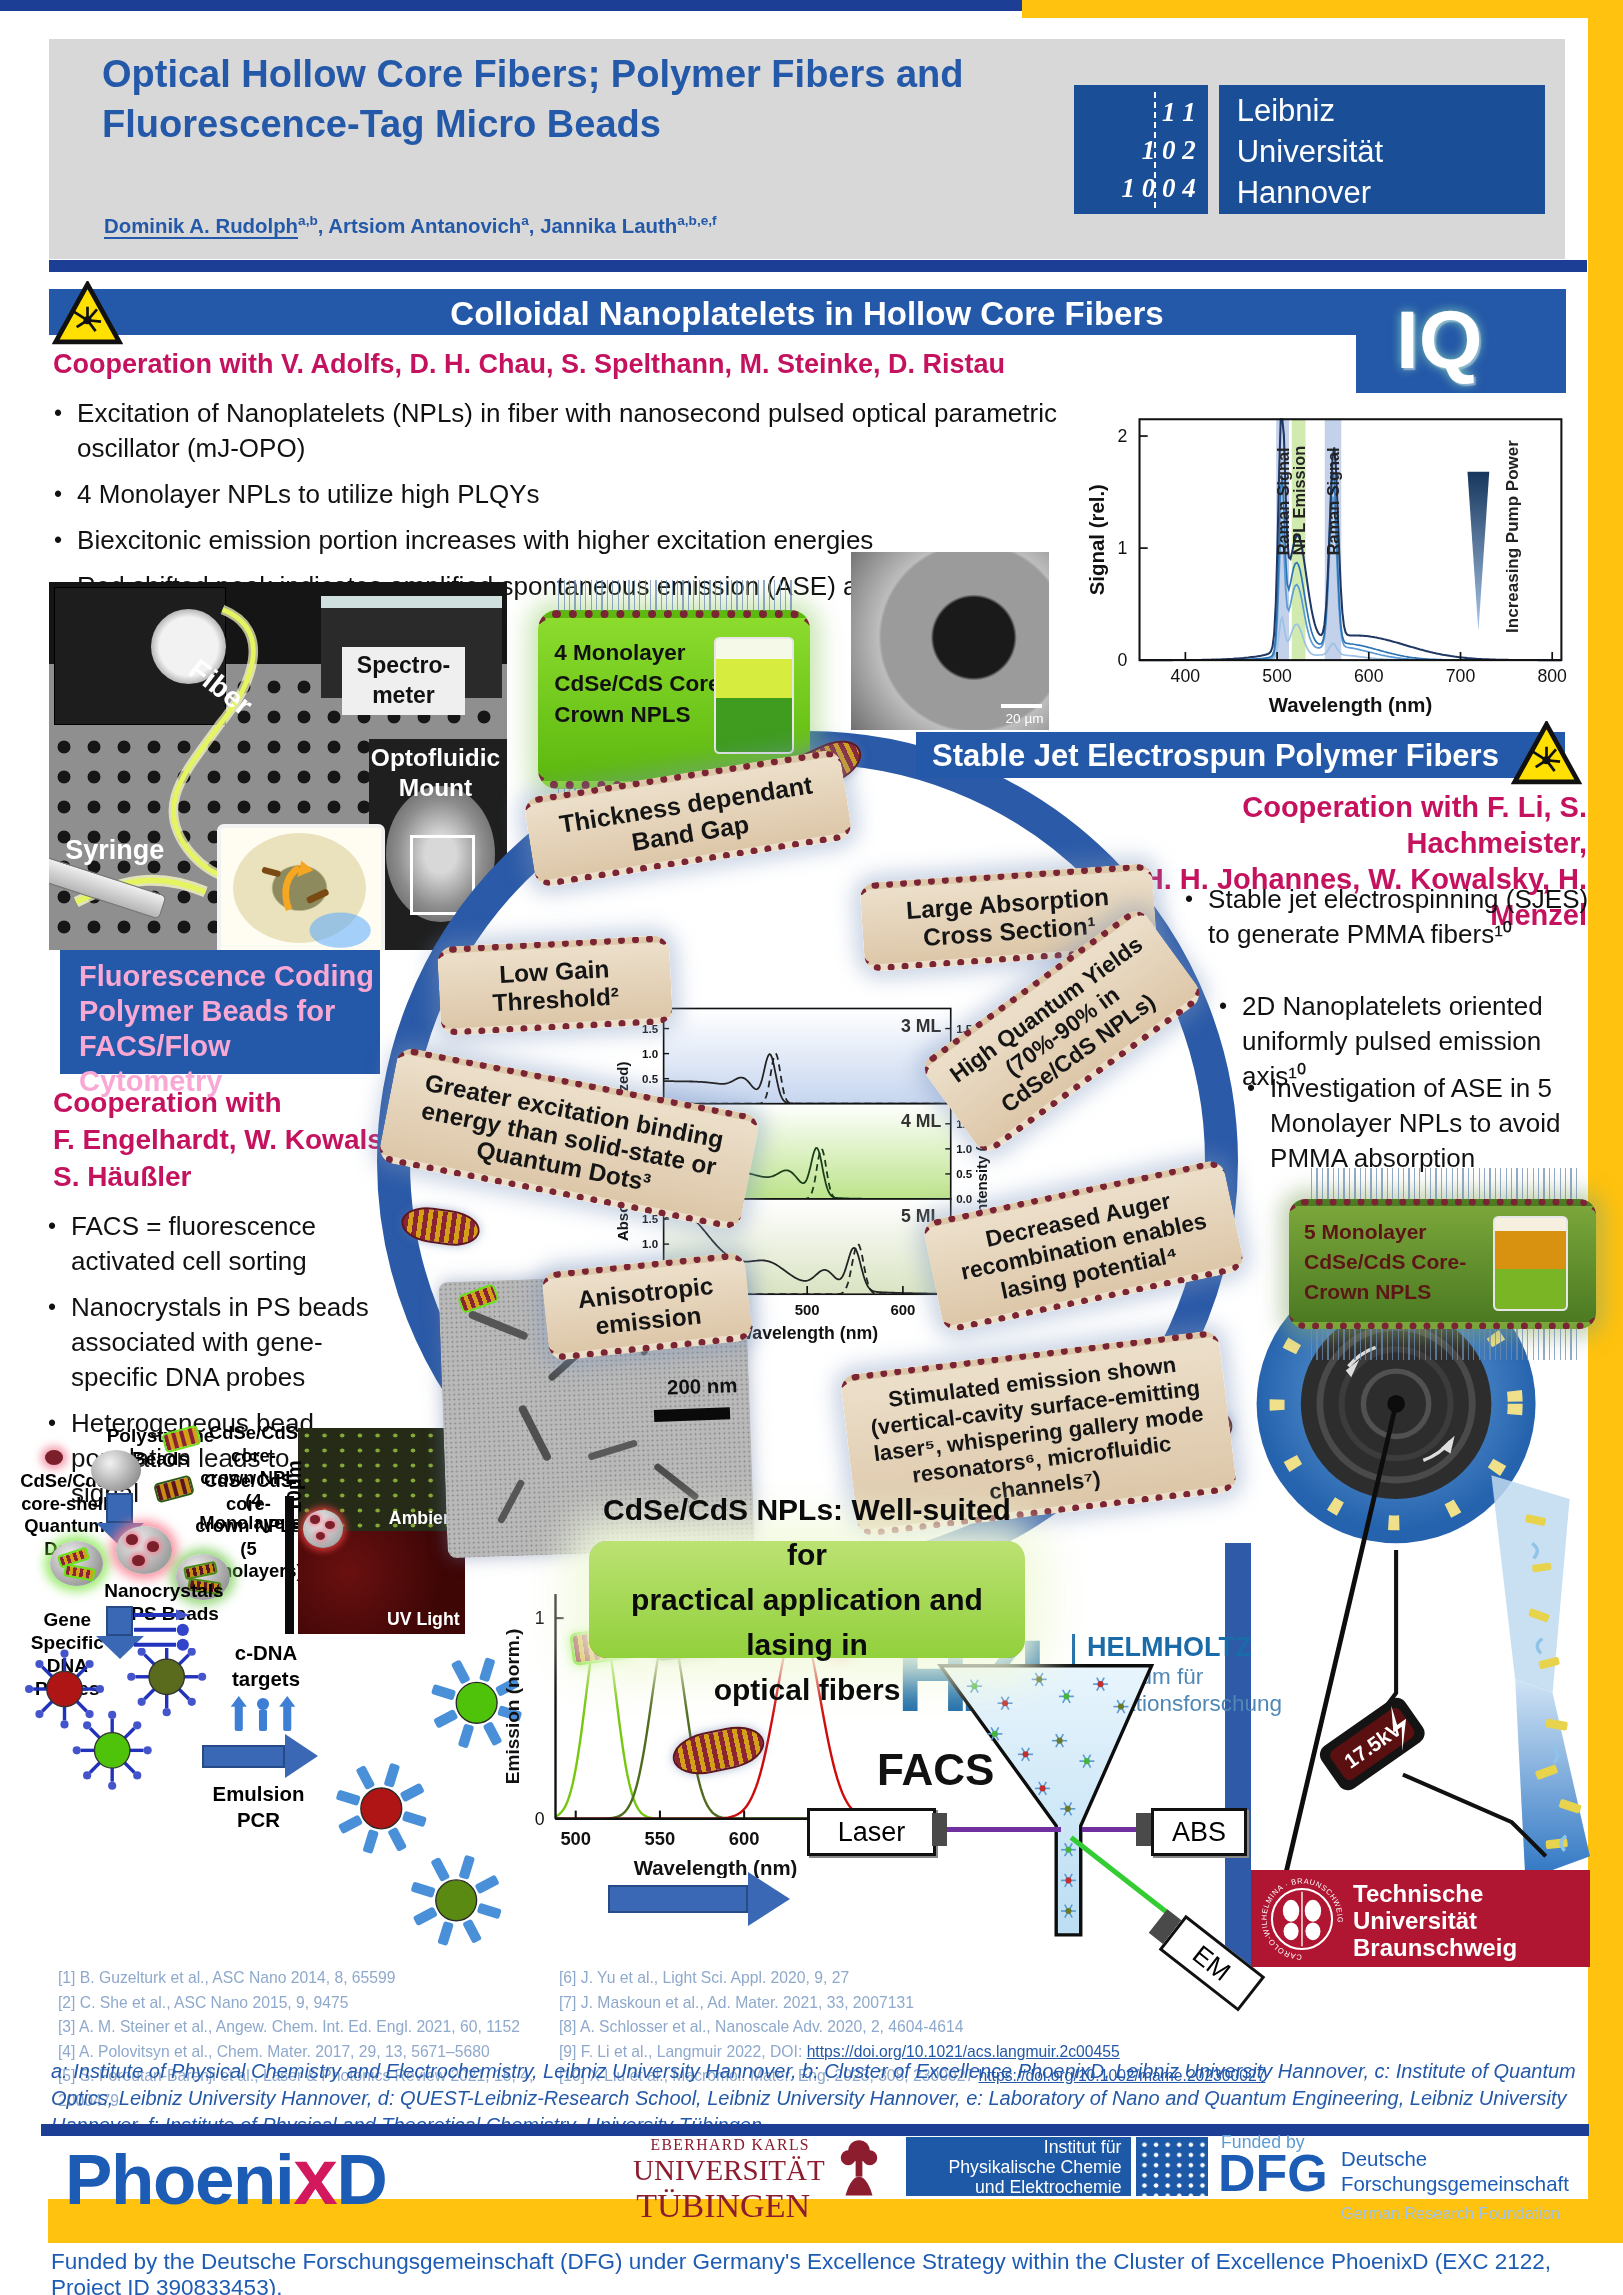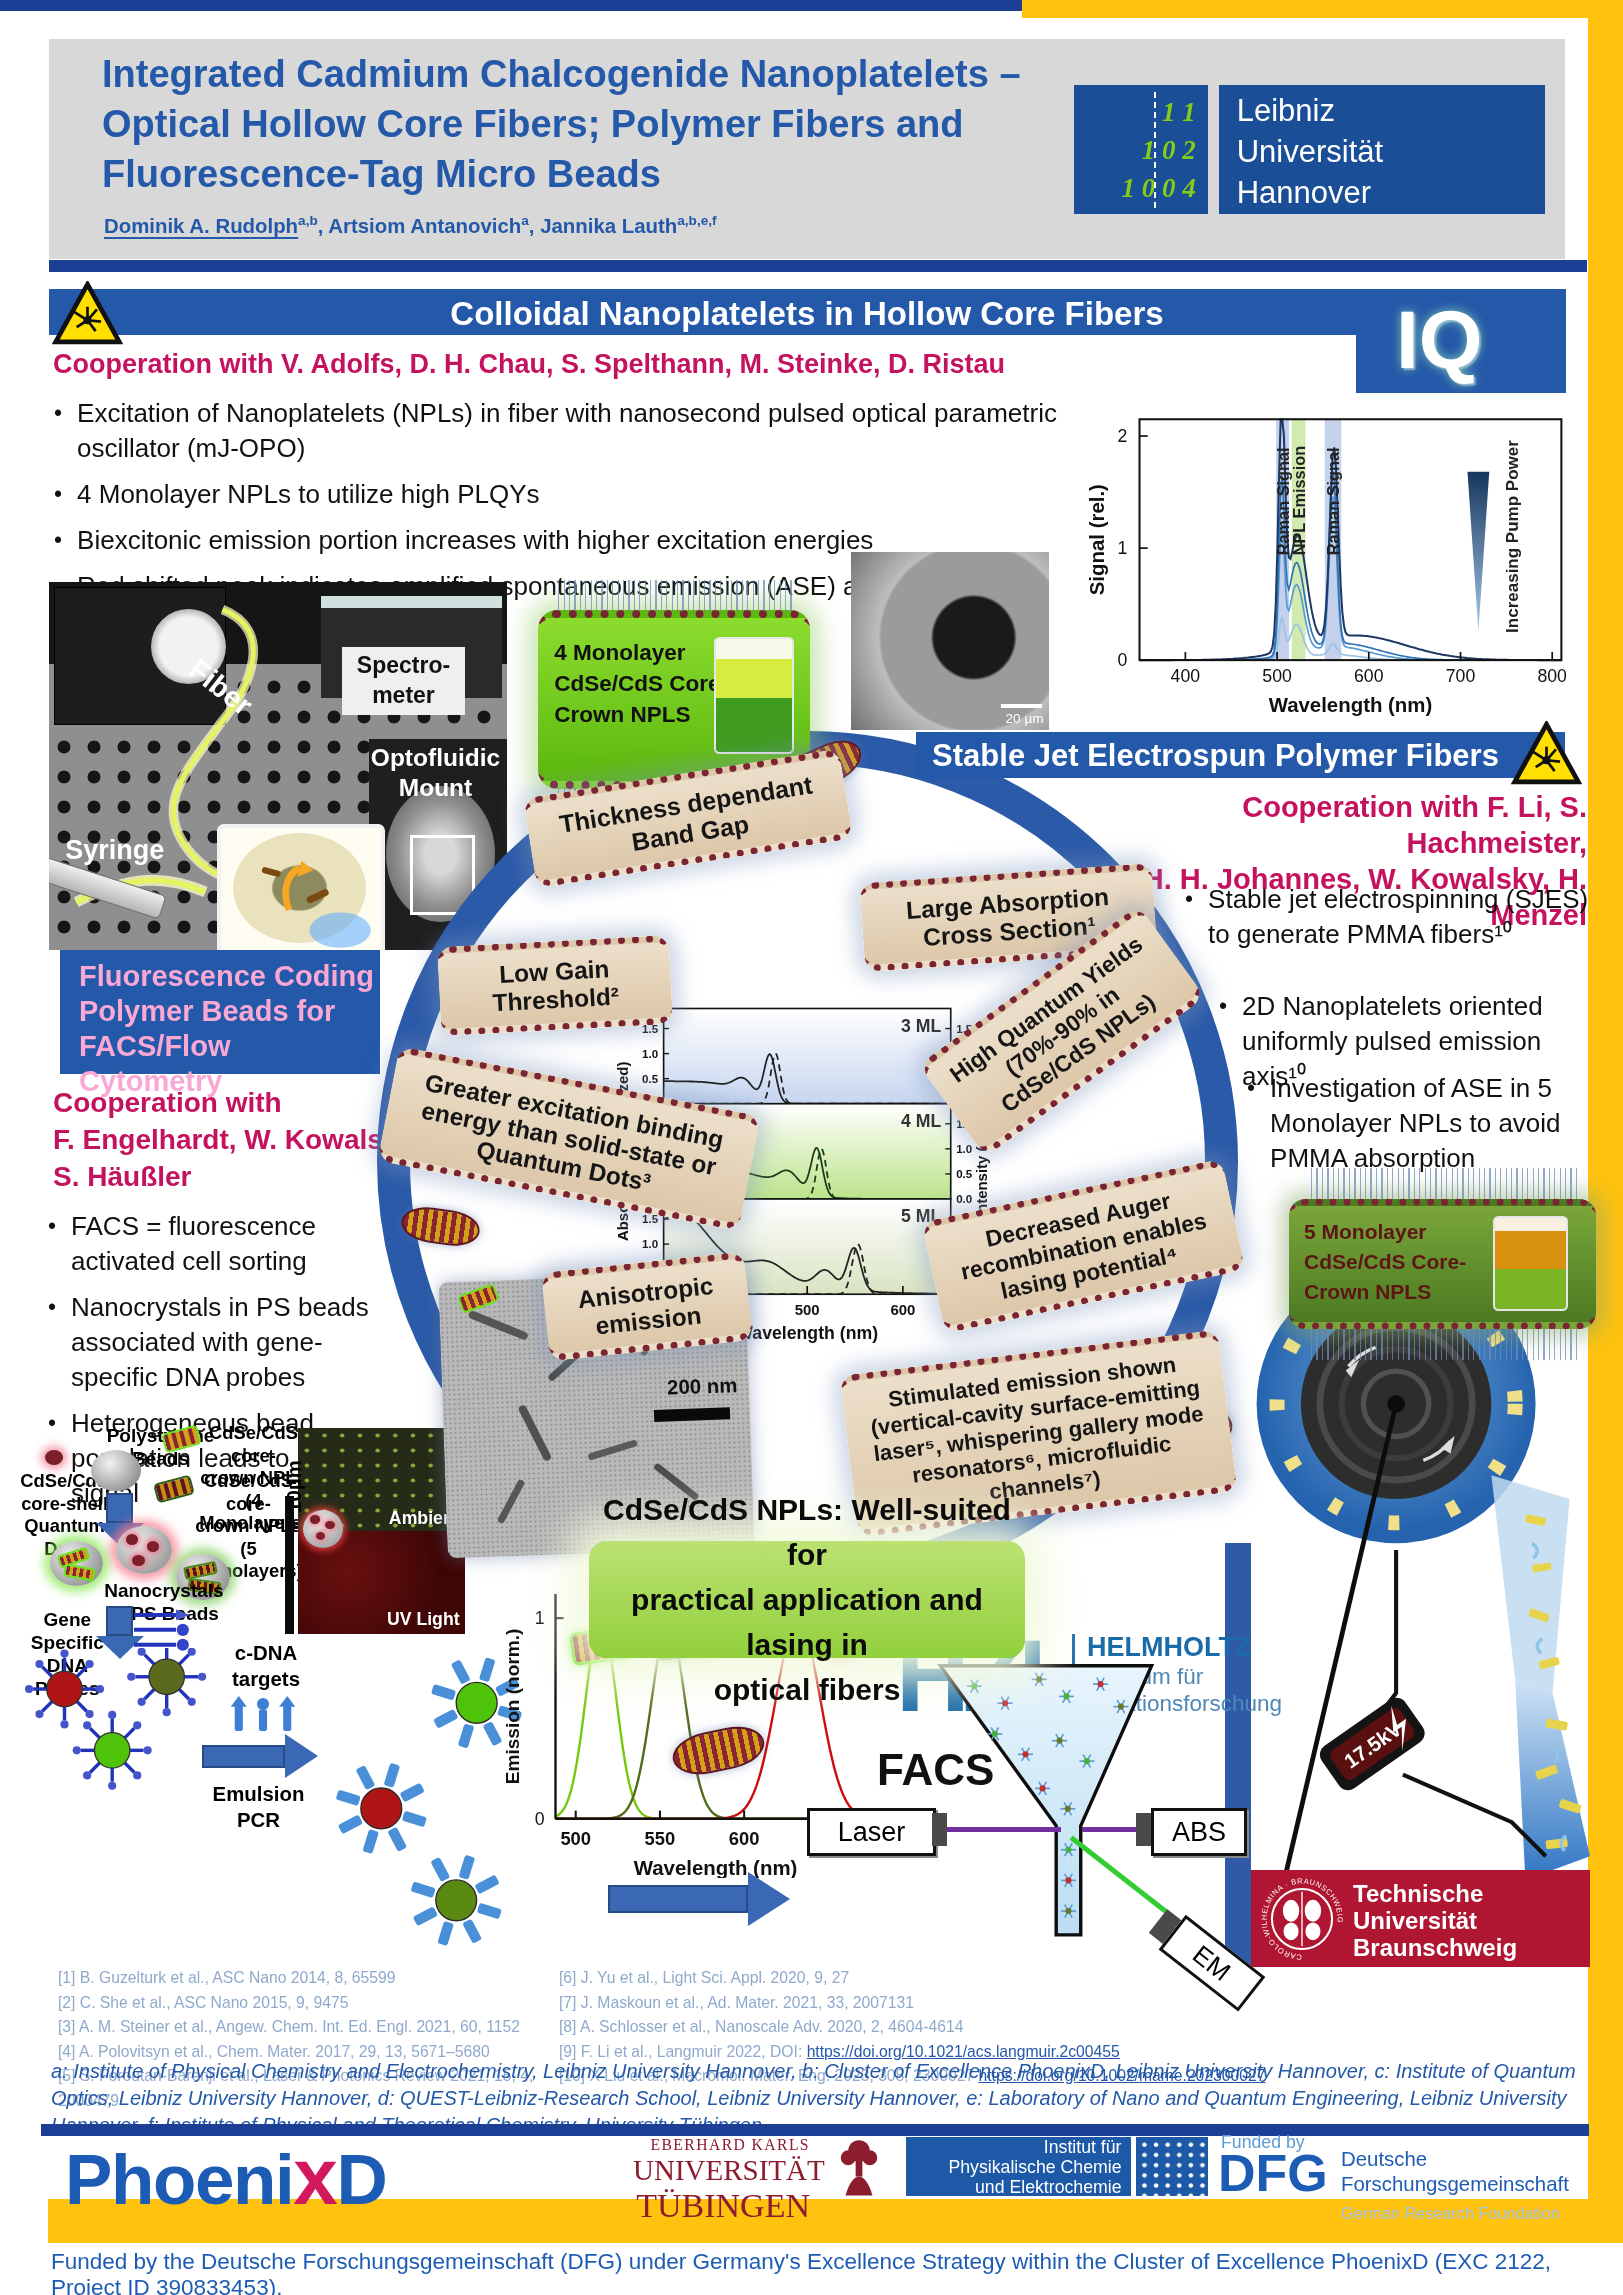--- a/index.html
+++ b/index.html
@@ -34,29 +34,28 @@
 </head>
 <body>
 
 <div class="abs navy z1" style="left:0;top:0;width:1022px;height:11px"></div>
 <div class="abs gold z1" style="left:1022px;top:0;width:602px;height:17.7px"></div>
 <div class="abs gold z1" style="left:1588px;top:0;width:35px;height:2242px"></div>
 <div class="abs gold z1" style="left:48px;top:2199px;width:1576px;height:44px"></div>
 
 <div class="abs z2" style="left:49px;top:39px;width:1516px;height:220px;background:#D8D8D8"></div>
 <div class="abs z3" style="left:102px;top:49px;width:954px;color:#2458A8;font-weight:700;font-size:38px;line-height:50px">
-  <div>Integrated Cadmium Chalcogenide Nanoplatelets –</div>
   <div>Optical Hollow Core Fibers; Polymer Fibers and</div>
   <div>Fluorescence-Tag Micro Beads</div>
 </div>
 <div class="abs z3" style="left:104px;top:213px;font-size:20.4px;color:#2458A8;font-weight:600">
   <span style="border-bottom:2px solid #2458A8">Dominik A. Rudolph</span><sup style="font-size:13.6px">a,b</sup><span>, Artsiom Antanovich</span><sup style="font-size:13.6px">a</sup><span>, Jannika Lauth</span><sup style="font-size:13.6px">a,b,e,f</sup>
 </div>
 
-<div class="abs z3" style="left:1074px;top:85px;width:134px;height:129px;background:#1A4E96;color:#84cc16;font-family:'Liberation Serif',serif;font-style:italic;font-weight:700;font-size:27px;line-height:38px;text-align:right;padding:8.2px 12.3px;box-sizing:border-box">
+<div class="abs z3" style="left:1074px;top:85px;width:134px;height:129px;background:#1A4E96;color:#ffffff;font-family:'Liberation Serif',serif;font-style:italic;font-weight:700;font-size:27px;line-height:38px;text-align:right;padding:8.2px 12.3px;box-sizing:border-box">
   <div>1  1</div>
   <div>1 0 2</div>
   <div>1 0 0 4</div>
   <div class="abs" style="left:80px;top:6.8px;height:116px;border-left:2px dashed #fff"></div>
 </div>
 <div class="abs z3" style="left:1219px;top:85px;width:326px;height:129px;background:#1A4E96;color:#fff;font-size:31px;line-height:41px;padding:5.4px 0 0 17.7px;box-sizing:border-box">
   <div>Leibniz</div>
   <div>Universität</div>
   <div>Hannover</div>
 </div>

